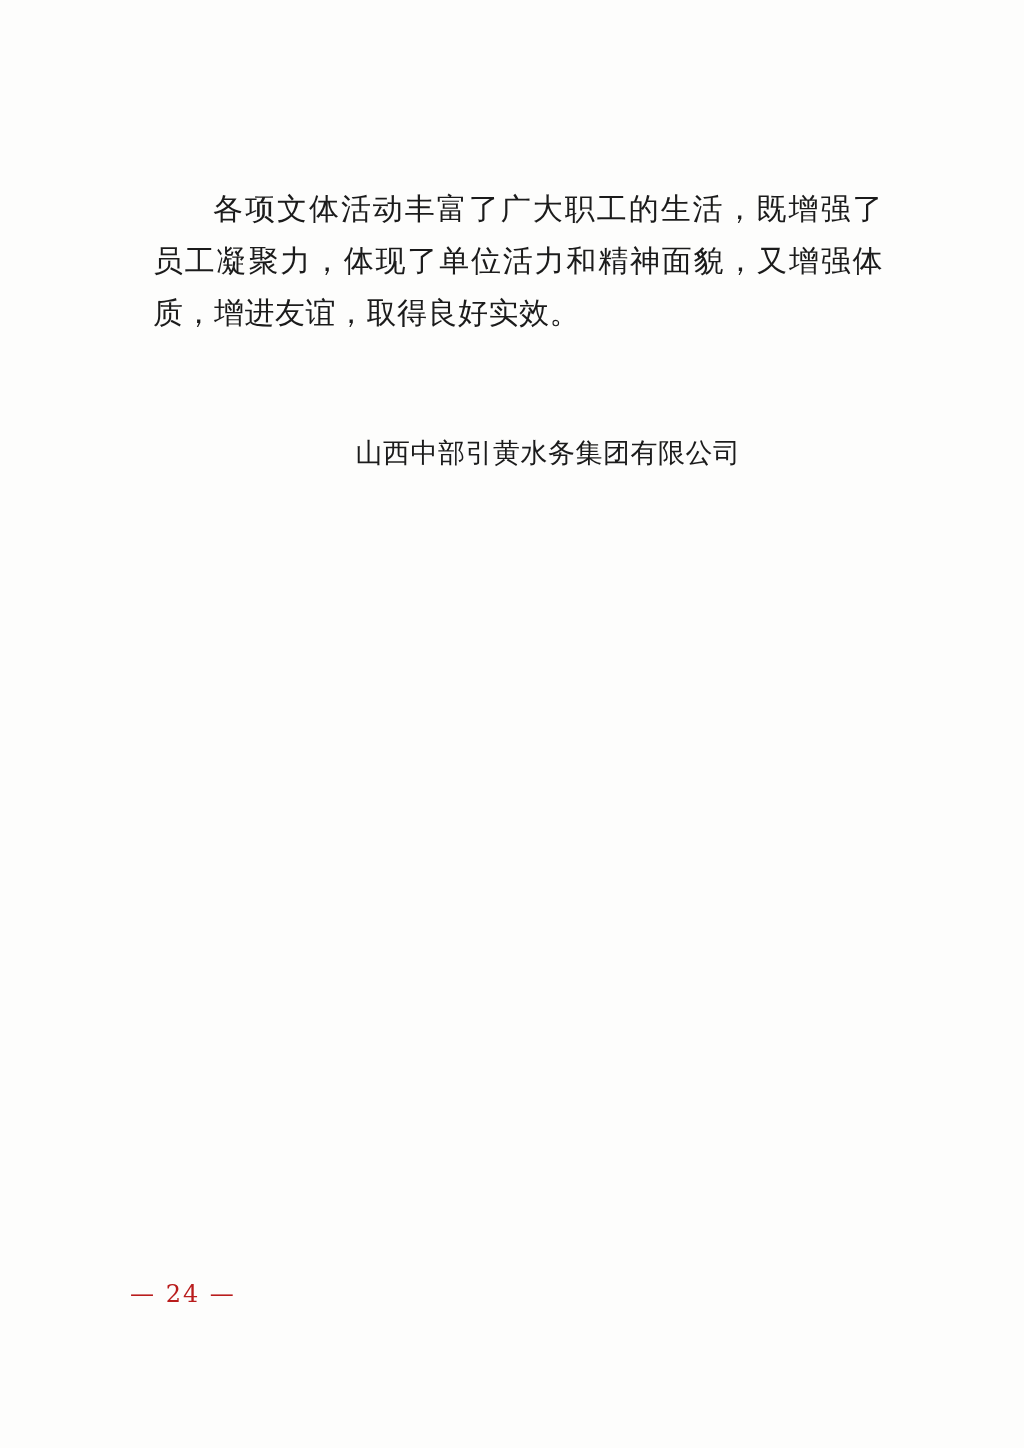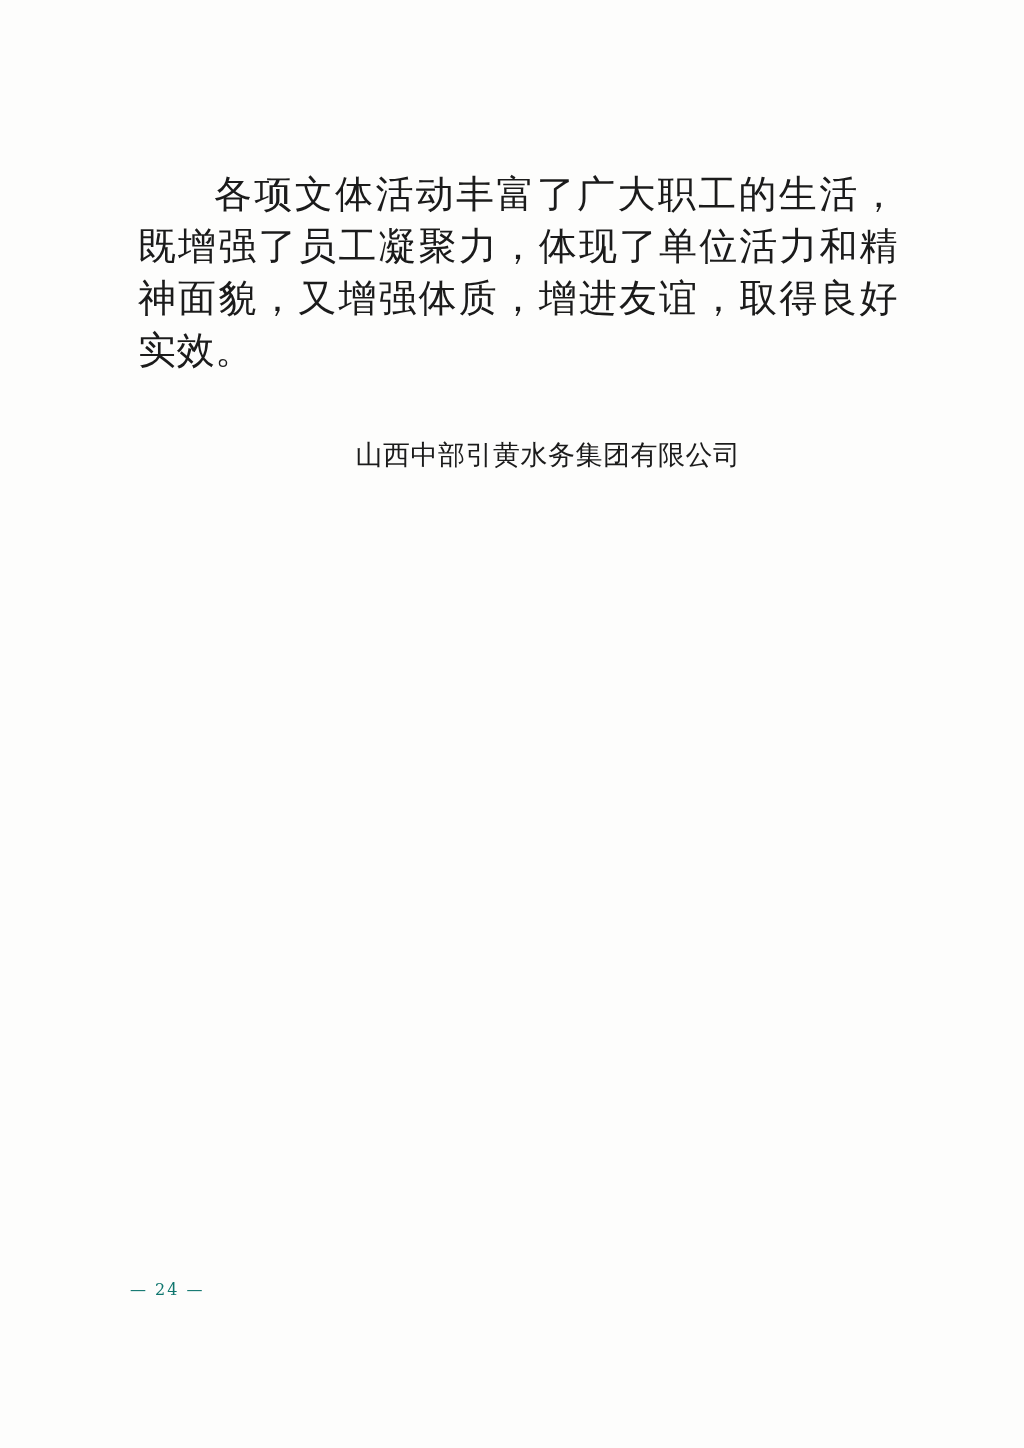--- a/index.html
+++ b/index.html
@@ -23,65 +23,66 @@
     height: 1448px;
     background: #fdfdfc;
   }
   .content {
     position: absolute;
     left: 138px;
     top: 168px;
     width: 760px;
   }
   .body-para {
-    font-size: 38px;
+    font-size: 30px;
     line-height: 52px;
     text-align: justify;
     text-justify: inter-ideograph;
     text-indent: 2em;
     letter-spacing: 0.5px;
-    margin: 0;
+    margin: 15px;
     color: #1b1b1b;
   }
   .signature-block {
     position: absolute;
     left: 138px;
     top: 430px;
     width: 760px;
     text-align: center;
   }
   .sign-org {
     font-size: 27px;
     line-height: 50px;
     letter-spacing: 0.5px;
     color: #1b1b1b;
     margin: 0;
     padding-left: 60px;
+    font-family: Liberation Mono, monospace;
   }
   .sign-date {
     font-size: 26px;
     line-height: 48px;
     letter-spacing: 0.5px;
     color: #1b1b1b;
     margin: 0;
     padding-left: 10px;
   }
   .footer {
     position: absolute;
     left: 0;
     top: 1280px;
     width: 1024px;
   }
   .page-number {
     position: absolute;
     left: 130px;
     top: 0;
-    font-size: 16px;
+    font-size: 24px;
     letter-spacing: 2px;
-    color: #0f766e;
+    color: #b91c1c;
     white-space: pre;
   }
 </style>
 </head>
 <body>
 
 <div class="page">
 
   <div class="content">
     <p class="body-para">各项文体活动丰富了广大职工的生活，既增强了员工凝聚力，体现了单位活力和精神面貌，又增强体质，增进友谊，取得良好实效。</p>

